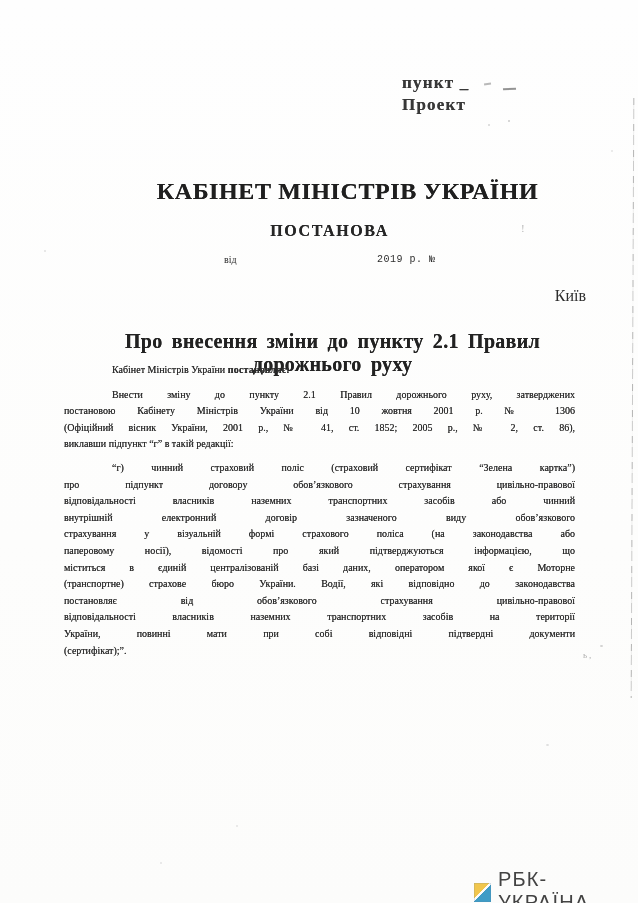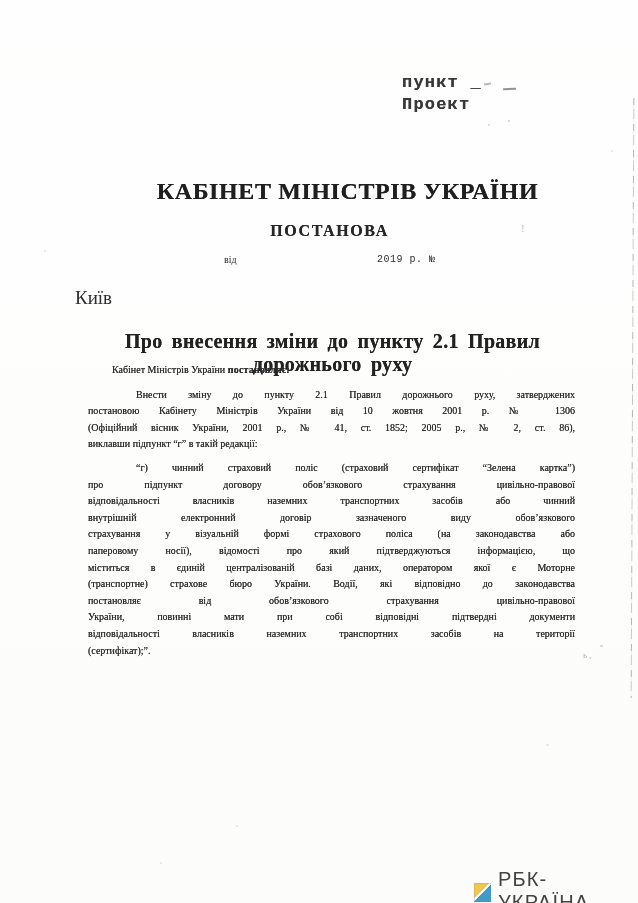--- a/index.html
+++ b/index.html
@@ -15,57 +15,56 @@
     background: linear-gradient(180deg, #fefefe 0%, #fdfdfc 60%, #fcfcfb 100%);
     color: #2c2c2c;
   }
 
   
   .corner-note {
     position: absolute; left: 402px; top: 72px;
     font-weight: bold; font-size: 17px; line-height: 22px;
     letter-spacing: 1.2px; color: #383838;
     text-shadow: 0 0 0.6px #555;
-    font-family: Liberation Mono, monospace;
   }
   .org-title {
     top: 178px; text-align: center; position: absolute; width: 511px;
     left: 92px;
     font-size: 24px; font-weight: bold; letter-spacing: 0.6px;
     color: #1f1f1f; text-shadow: 0 0 0.5px #333;
     white-space: nowrap;
   }
   .doc-type {
     position: absolute; width: 511px; left: 74px; top: 222px;
     text-align: center; font-size: 16px; font-weight: bold;
     letter-spacing: 1.6px; color: #262626; text-shadow: 0 0 0.4px #333;
   }
   .date-line { position: absolute; left: 64px; top: 254px; width: 511px; height: 18px; font-size: 10px; color: #2e2e2e; }
   .date-prefix { position: absolute; left: 160px; top: 0; }
   .date-value  { position: absolute; left: 313px; top: 0; letter-spacing: 0.5px; font-family: Liberation Mono, monospace; }
   .city {
     position: absolute; width: 511px; left: 75px; top: 287px;
-    text-align: left; font-size: 19px; color: #2e2e2e;
+    text-align: right; font-size: 16px; color: #2e2e2e;
   }
   .subject {
     position: absolute; width: 511px; left: 77px; top: 330px;
     text-align: center; font-size: 20px; font-weight: bold;
     word-spacing: 4px; letter-spacing: 0.3px; color: #222;
     text-shadow: 0 0 0.4px #333;
   }
 
   
   .body-text {
     position: absolute; left: 64px; top: 362px; width: 511px;
     font-size: 10px; line-height: 16.6px; color: #2d2d2d;
     text-shadow: 0 0 0.35px #444;
   }
   .intro-line { text-indent: 48px; margin-bottom: 8px; }
   .intro-line .b { font-weight: bold; letter-spacing: 0.2px; }
-  .paragraph { margin-bottom: 7px; margin-left: 24px; }
+  .paragraph { margin-bottom: 7px; }
   .tline { text-align: justify; text-align-last: justify; white-space: nowrap; }
   .tline.first { text-indent: 48px; }
   .tline.last { text-align-last: left; white-space: normal; }
 
   
   .scan-vline {
     position: absolute; left: 632px; top: 98px; width: 1.4px; height: 600px;
     background: repeating-linear-gradient(180deg,
       rgba(120,120,120,0.55) 0 7px, rgba(120,120,120,0.12) 7px 11px,
       rgba(140,140,140,0.45) 11px 21px, rgba(160,160,160,0.05) 21px 26px);
@@ -138,22 +137,22 @@
     <div class="paragraph">
         <div class="tline first">“г) чинний страховий поліс (страховий сертифікат “Зелена картка”)</div>
         <div class="tline">про підпункт договору обов’язкового страхування цивільно-правової</div>
         <div class="tline">відповідальності власників наземних транспортних засобів або чинний</div>
         <div class="tline">внутрішній електронний договір зазначеного виду обов’язкового</div>
         <div class="tline">страхування у візуальній формі страхового поліса (на законодавства або</div>
         <div class="tline">паперовому носії), відомості про який підтверджуються інформацією, що</div>
         <div class="tline">міститься в єдиній централізованій базі даних, оператором якої є Моторне</div>
         <div class="tline">(транспортне) страхове бюро України. Водії, які відповідно до законодавства</div>
         <div class="tline">постановляє від обов’язкового страхування цивільно-правової</div>
+        <div class="tline">відповідальності власників наземних транспортних засобів на території</div>
         <div class="tline">України, повинні мати при собі відповідні підтвердні документи</div>
-        <div class="tline">відповідальності власників наземних транспортних засобів на території</div>
         <div class="tline last">(сертифікат);”.</div>
       </div>
   </div>
 
   <div class="scan-vline"></div>
   <div class="artifact a-dash1"></div>
   <div class="artifact a-dash2"></div>
   <div class="artifact a-excl">!</div>
   <div class="artifact a-mark-bottom">ь,</div>
   <div class="speck s1"></div>

